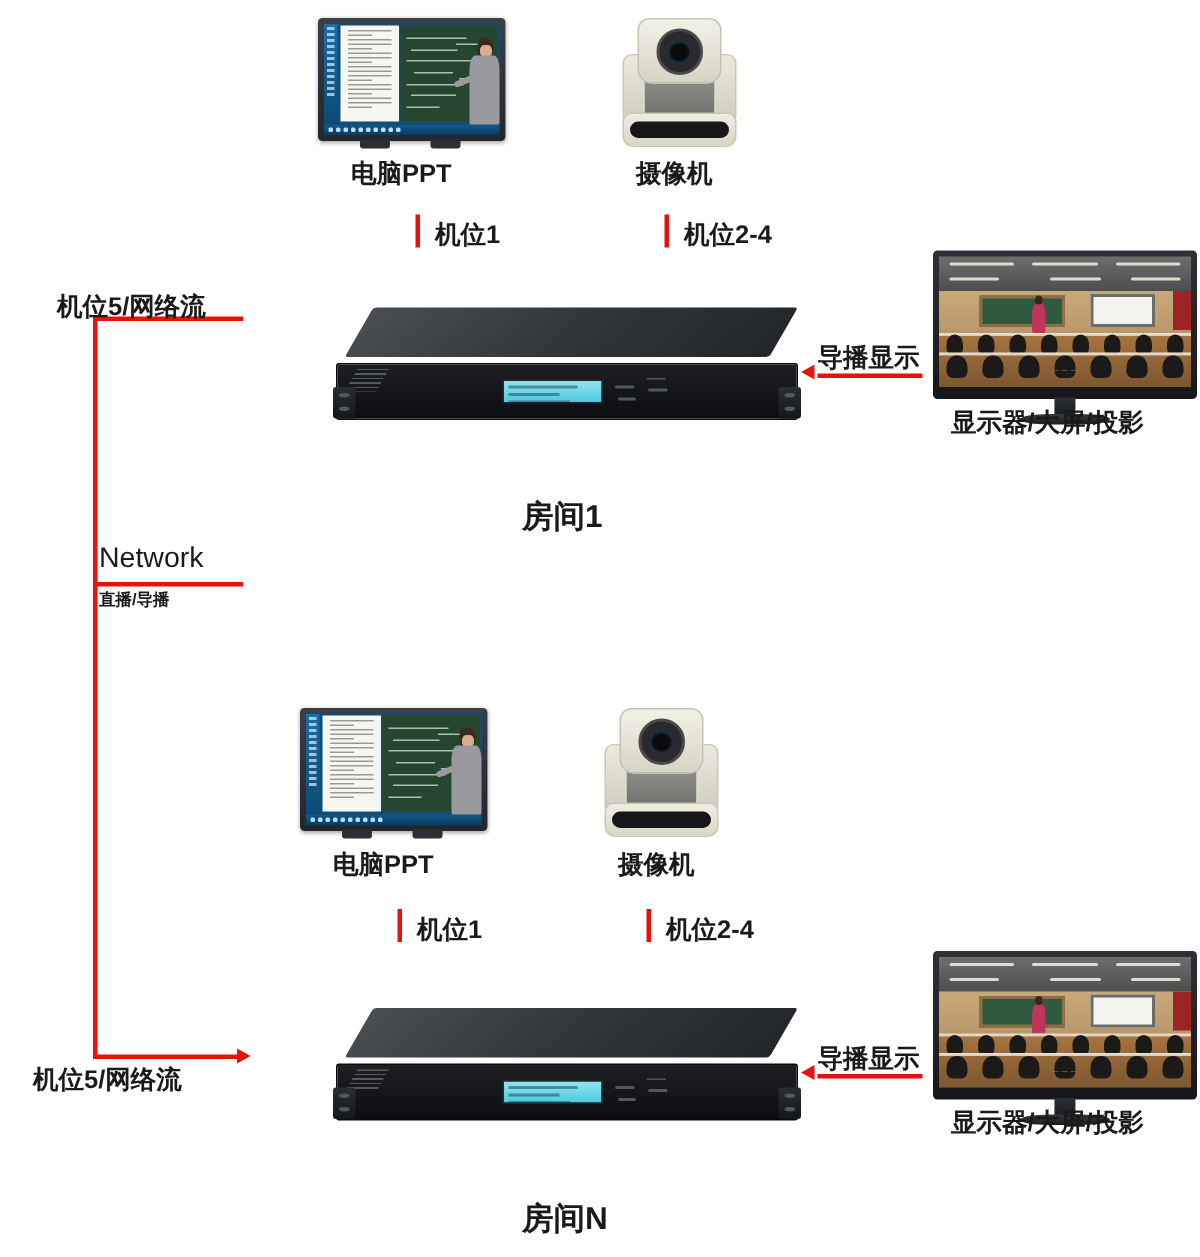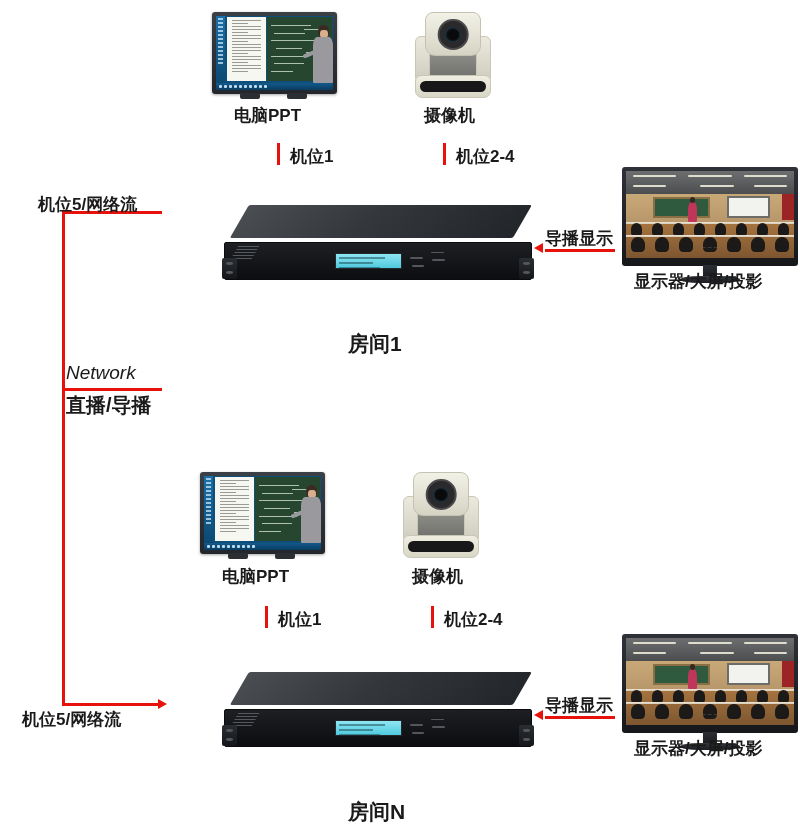--- a/index.html
+++ b/index.html
@@ -262,23 +262,23 @@
 </head>
 <body>
 
 <div id="stage">
 
   <div class="spine-v" style="left:62px; top:213px; height:492px;"></div>
 
   <div class="spine-h" style="left:62px; top:211px; width:100px;"></div>
   <div class="lbl" style="left:38px; top:193px; font-size:17px;">机位5/网络流</div>
 
-  <div class="lbl lbl-nb" style="left:66px; top:362px; font-size:19px;font-style:italic;">Network</div>
+  <div class="lbl lbl-nb" style="left:66px; top:362px; font-size:19px;">Network</div>
   <div class="spine-h" style="left:62px; top:388px; width:100px;"></div>
-  <div class="lbl" style="left:66px; top:392px; font-size:20px;">直播/导播</div>
+  <div class="lbl" style="left:66px; top:392px; font-size:11px;">直播/导播</div>
 
   <div class="spine-h" style="left:62px; top:703px; width:100px;"></div>
   <div class="arrow-right" style="left:158px; top:699px;"></div>
   <div class="lbl" style="left:22px; top:708px; font-size:17px;">机位5/网络流</div>
 
   <div class="ppt" style="left:212px; top:12px; width:125px; height:82px;">
     <div class="ppt-bezel">
       <div class="ppt-screen">
         <div class="ppt-sidebar">
           <i></i>

